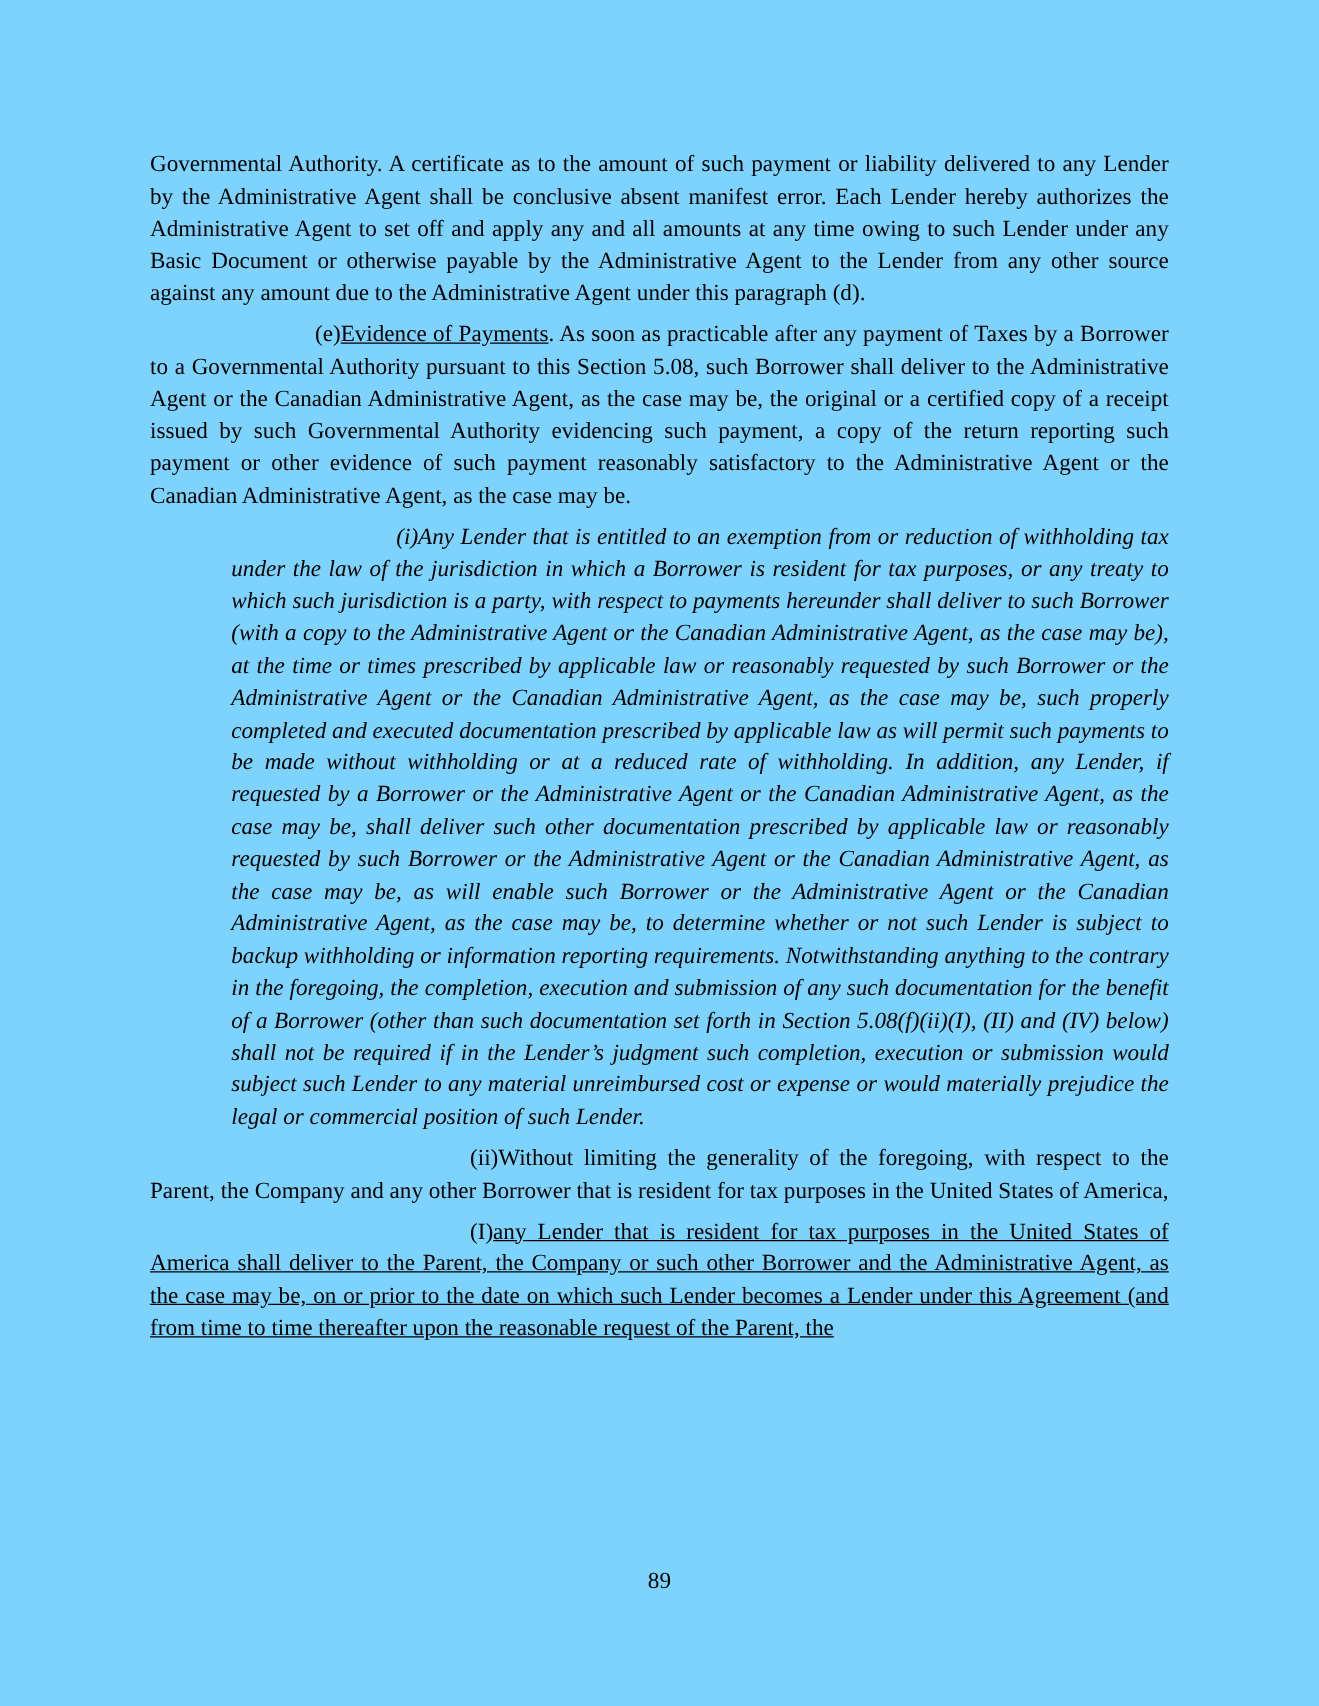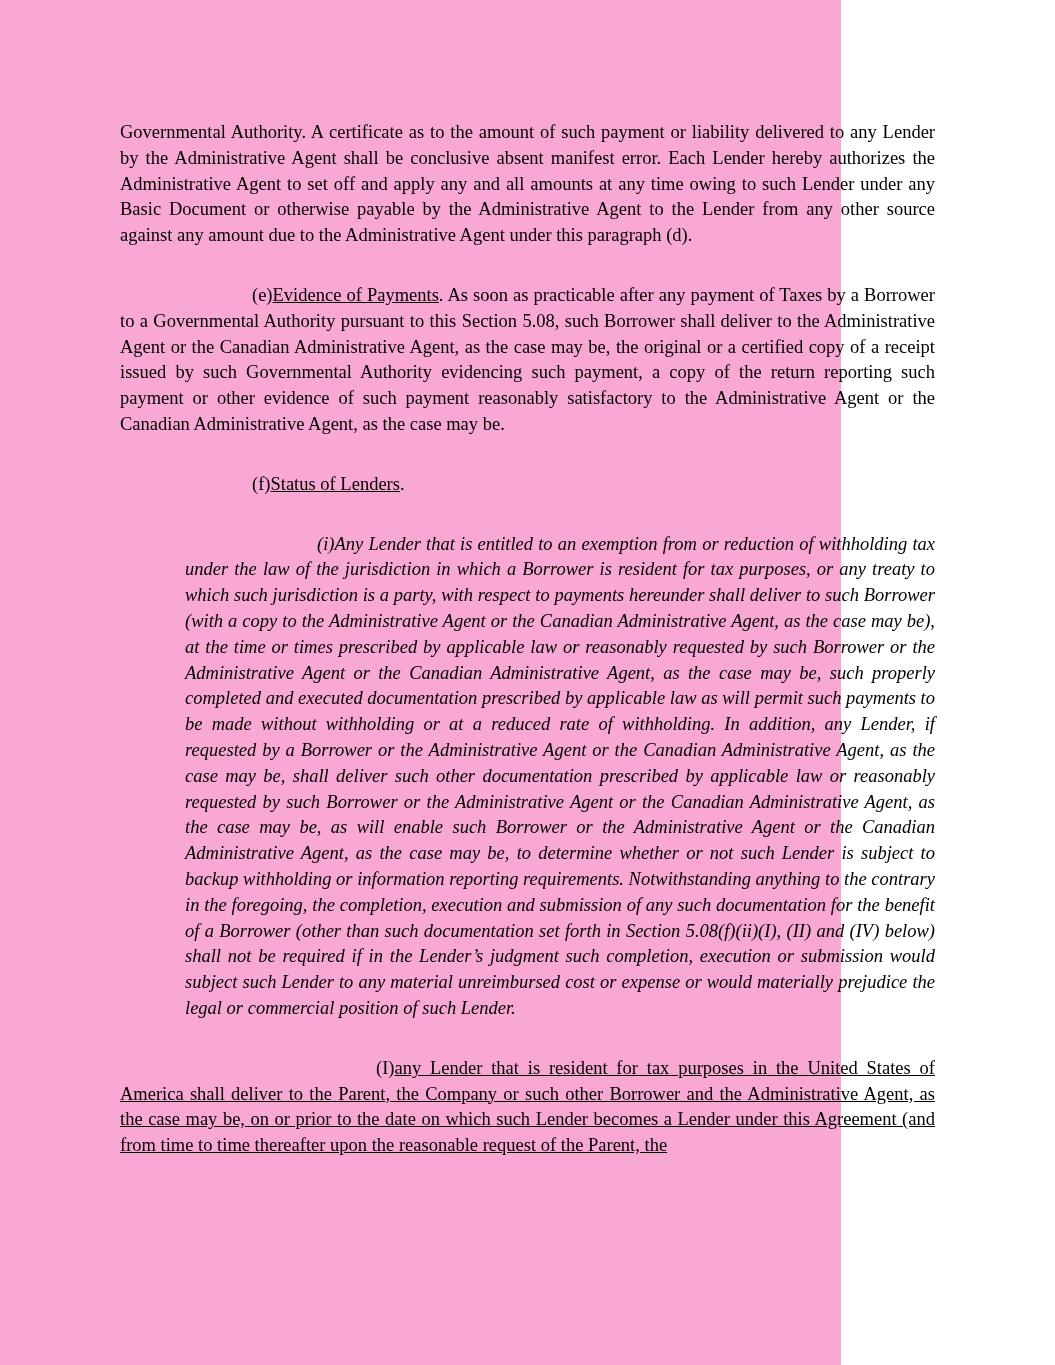--- a/index.html
+++ b/index.html
@@ -2,42 +2,42 @@
 <html><head>
 <meta charset="utf-8">
 <style>
   html, body {
     margin: 0;
     padding: 0;
     background: #ffffff;
   }
   .page {
     position: relative;
-    width: 841px;
+    width: 1055px;
     height: 1365px;
-    background: #f9a8d4;
+    background: #7dd3fc;
     font-family: "Liberation Serif", "DejaVu Serif", serif;
     color: #000000;
     box-sizing: border-box;
   }
   .content {
     position: absolute;
     left: 120px;
     top: 120px;
     width: 815px;
   }
   p {
     margin: 0 0 0 0;
     font-size: 18.5px;
     line-height: 25.8px;
     text-align: justify;
     text-justify: inter-word;
   }
   p.gap {
-    margin-top: 34px;
+    margin-top: 7px;
   }
   .blk-e {
     margin-left: 0;
   }
   .blk-f {
     margin-left: 0;
   }
   .blk-i {
     margin-left: 65px;
     font-style: italic;
@@ -75,28 +75,29 @@
   <div class="content">
 
     <p class="blk-d">
       <span>Governmental Authority. A certificate as to the amount of such payment or liability delivered to any Lender by the Administrative Agent shall be conclusive absent manifest error.  Each Lender hereby authorizes the Administrative Agent to set off and apply any and all amounts at any time owing to such Lender under any Basic Document or otherwise payable by the Administrative Agent to the Lender from any other source against any amount due to the Administrative Agent under this paragraph (d).</span>
     </p>
 
     <p class="gap blk-e para-indent">
       <span class="tab-lead">(e)</span><span class="u">Evidence of Payments</span><span>. As soon as practicable after any payment of Taxes by a Borrower to a Governmental Authority pursuant to this Section 5.08, such Borrower shall deliver to the Administrative Agent or the Canadian Administrative Agent, as the case may be, the original or a certified copy of a receipt issued by such Governmental Authority evidencing such payment, a copy of the return reporting such payment or other evidence of such payment reasonably satisfactory to the Administrative Agent or the Canadian Administrative Agent, as the case may be.</span>
     </p>
 
-    <p class="gap blk-f para-indent">
-      <span class="tab-lead">(f)</span><span class="u">Status of Lenders</span><span>.</span>
-    </p>
 
     <p class="gap blk-i para-indent">
       <span class="tab-lead">(i)</span><span>Any Lender that is entitled to an exemption from or reduction of withholding tax under the law of the jurisdiction in which a Borrower is resident for tax purposes, or any treaty to which such jurisdiction is a party, with respect to payments hereunder shall deliver to such Borrower (with a copy to the Administrative Agent or the Canadian Administrative Agent, as the case may be), at the time or times prescribed by applicable law or reasonably requested by such Borrower or the Administrative Agent or the Canadian Administrative Agent, as the case may be, such properly completed and executed documentation prescribed by applicable law as will permit such payments to be made without withholding or at a reduced rate of withholding. In addition, any Lender, if requested by a Borrower or the Administrative Agent or the Canadian Administrative Agent, as the case may be, shall deliver such other documentation prescribed by applicable law or reasonably requested by such Borrower or the Administrative Agent or the Canadian Administrative Agent, as the case may be, as will enable such Borrower or the Administrative Agent or the Canadian Administrative Agent, as the case may be, to determine whether or not such Lender is subject to backup withholding or information reporting requirements. Notwithstanding anything to the contrary in the foregoing, the completion, execution and submission of any such documentation for the benefit of a Borrower (other than such documentation set forth in Section 5.08(f)(ii)(I), (II) and (IV) below) shall not be required if in the Lender’s judgment such completion, execution or submission would subject such Lender to any material unreimbursed cost or expense or would materially prejudice the legal or commercial position of such Lender.</span>
     </p>
 
+    <p class="gap blk-ii" style="text-indent:128px;">
+      <span class="tab-lead">(ii)</span><span>Without limiting the generality of the foregoing, with respect to the Parent, the Company and any other Borrower that is resident for tax purposes in the United States of America,</span>
+    </p>
 
     <p class="gap blk-I" style="text-indent:128px;text-decoration:underline;">
       <span class="tab-lead">(I)</span><span>any Lender that is resident for tax purposes in the United States of America shall deliver to the Parent, the Company or such other Borrower and the Administrative Agent, as the case may be, on or prior to the date on which such Lender becomes a Lender under this Agreement (and from time to time thereafter upon the reasonable request of the Parent, the</span>
     </p>
 
   </div>
 
+  <div class="pageno">89</div>
 </div>
 
 </body></html>

